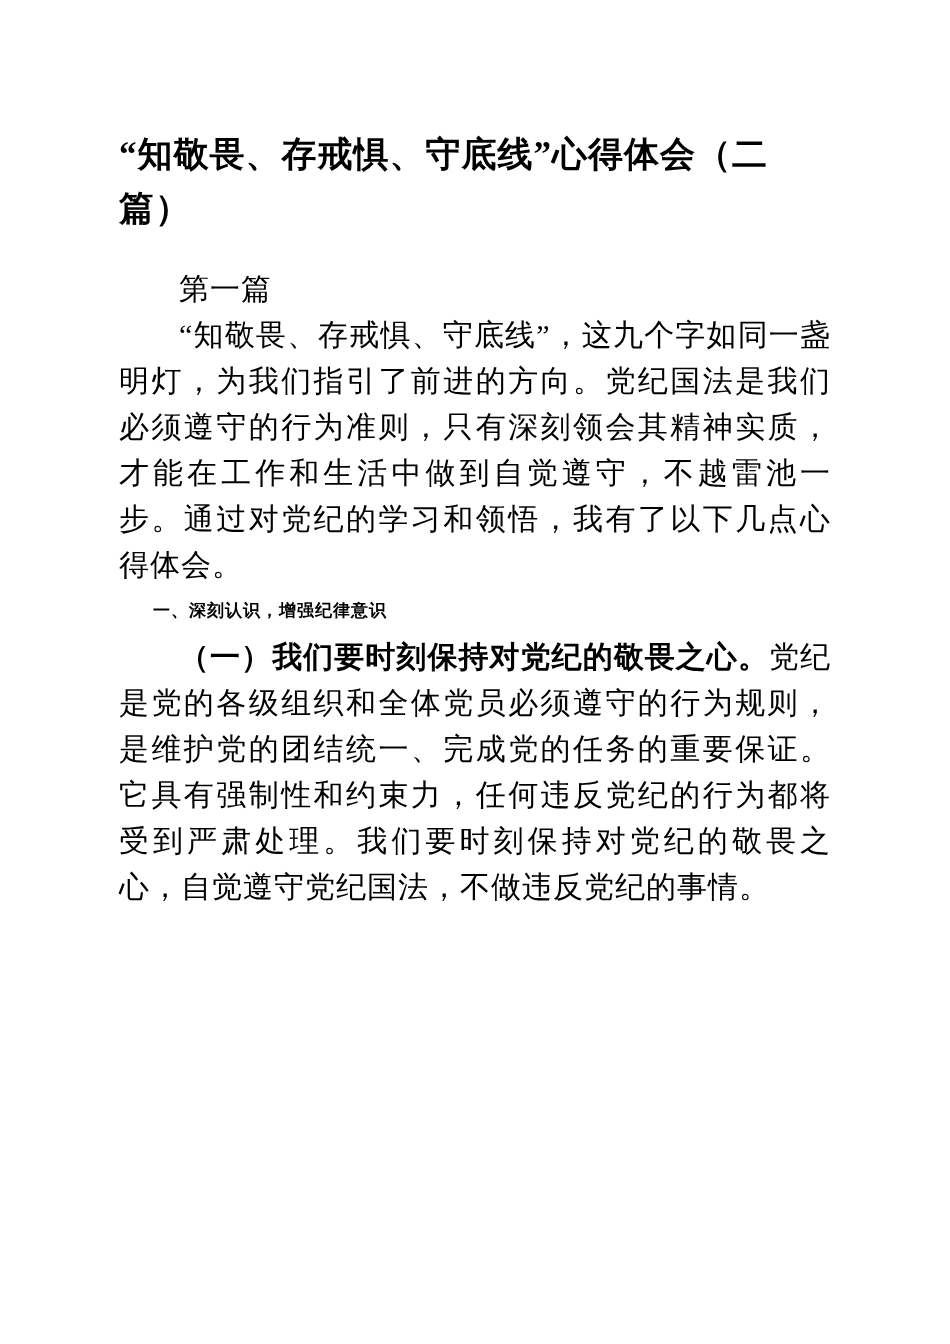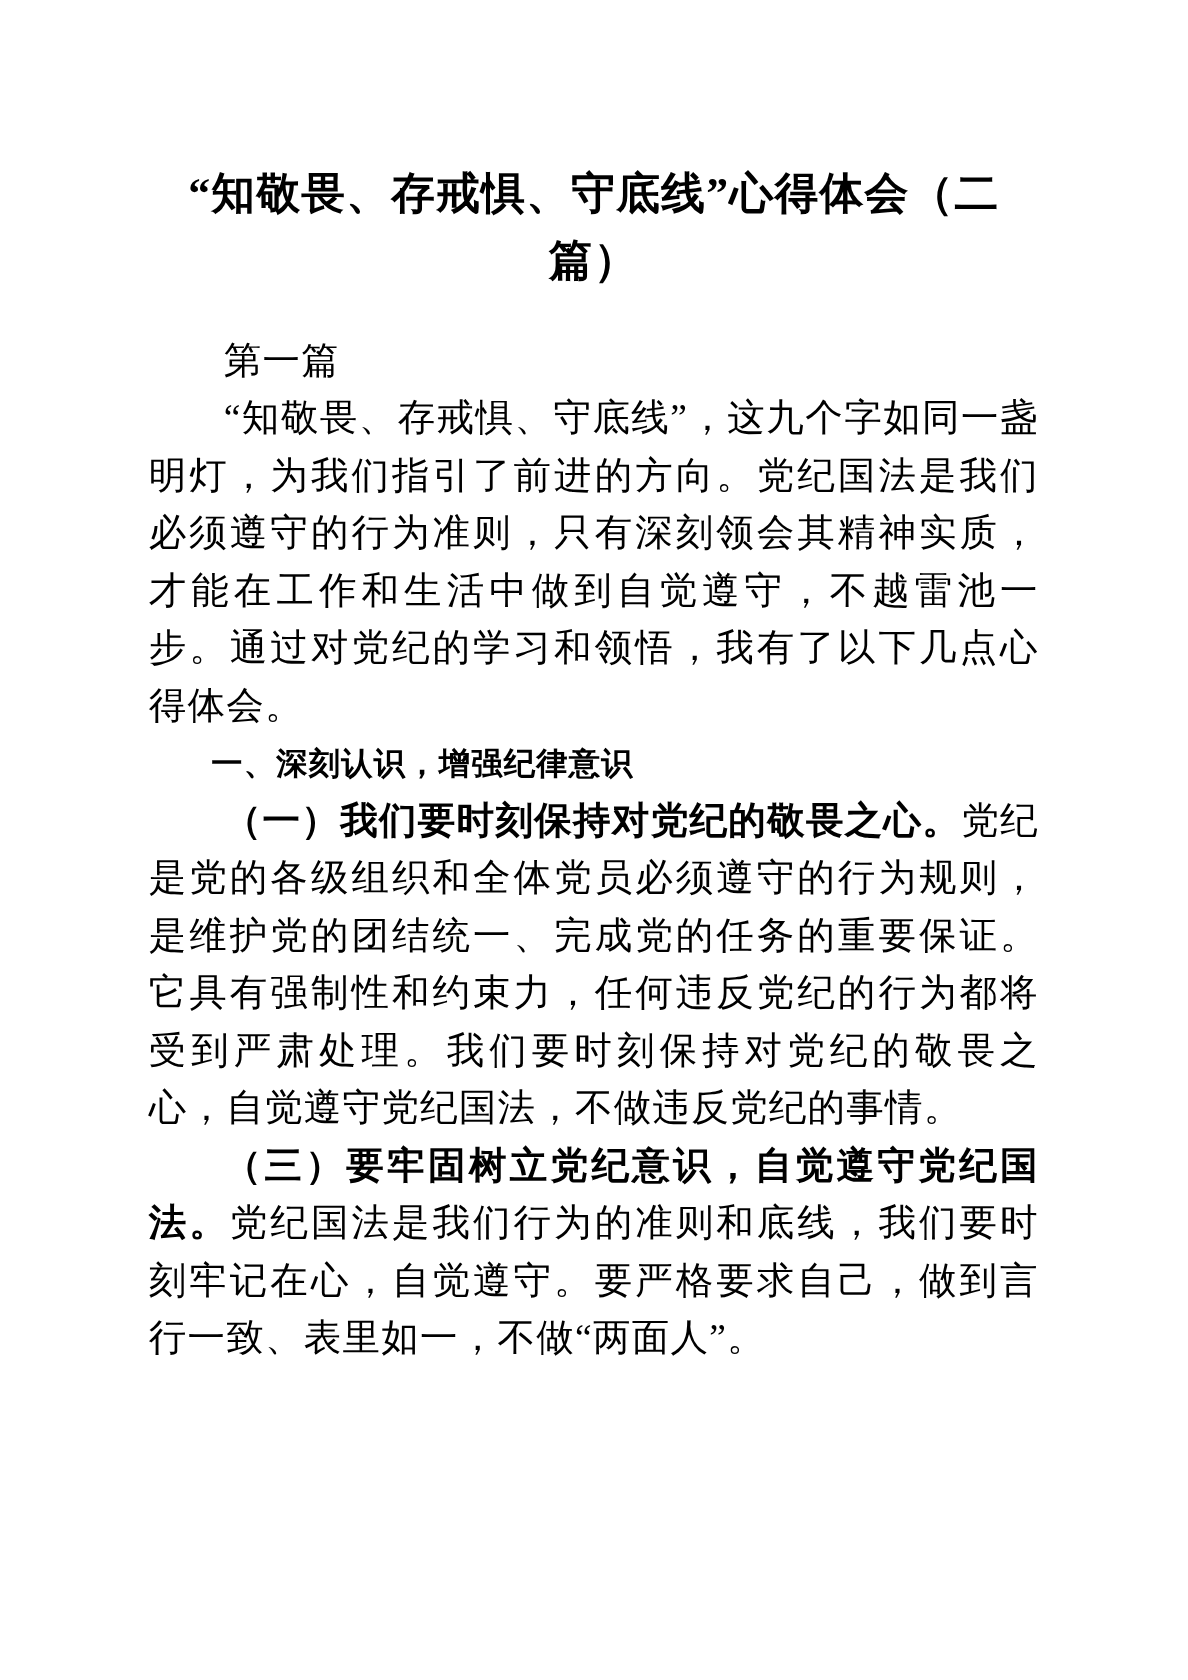--- a/index.html
+++ b/index.html
@@ -17,36 +17,35 @@
     padding: 128px 119px 0 119px;
     overflow: hidden;
     color: #000000;
     font-family: "Liberation Serif", serif;
   }
   .doc-title {
     margin: 0 0 30px 0;
     font-size: 35px;
     line-height: 54px;
     font-weight: bold;
-    text-align: center;
     letter-spacing: 1px;
     font-family: "Liberation Serif", serif;
   }
   .para {
     margin: 0;
     font-size: 30px;
     line-height: 46px;
     letter-spacing: 1px;
     text-align: justify;
     text-indent: 2em;
     font-family: "Liberation Serif", serif;
   }
   .section-heading {
     margin: 0;
-    font-size: 25px;
+    font-size: 17px;
     line-height: 46px;
     letter-spacing: 1px;
     font-weight: bold;
     text-indent: 2em;
     font-family: "Liberation Sans", sans-serif;
   }
   .lead {
     font-weight: bold;
   }
 </style>
@@ -61,17 +60,14 @@
 
   <p class="para">“知敬畏、存戒惧、守底线”，这九个字如同一盏明灯，为我们指引了前进的方向。党纪国法是我们必须遵守的行为准则，只有深刻领会其精神实质，才能在工作和生活中做到自觉遵守，不越雷池一步。通过对党纪的学习和领悟，我有了以下几点心得体会。</p>
 
   <p class="section-heading">一、深刻认识，增强纪律意识</p>
 
   <p class="para">
     <span class="lead">（一）我们要时刻保持对党纪的敬畏之心。</span><span>党纪是党的各级组织和全体党员必须遵守的行为规则，是维护党的团结统一、完成党的任务的重要保证。它具有强制性和约束力，任何违反党纪的行为都将受到严肃处理。我们要时刻保持对党纪的敬畏之心，自觉遵守党纪国法，不做违反党纪的事情。</span>
   </p>
 
 
-  <p class="para">
-    <span class="lead">（三）要牢固树立党纪意识，自觉遵守党纪国法。</span><span>党纪国法是我们行为的准则和底线，我们要时刻牢记在心，自觉遵守。要严格要求自己，做到言行一致、表里如一，不做“两面人”。</span>
-  </p>
 
 </div>
 
 </body></html>

